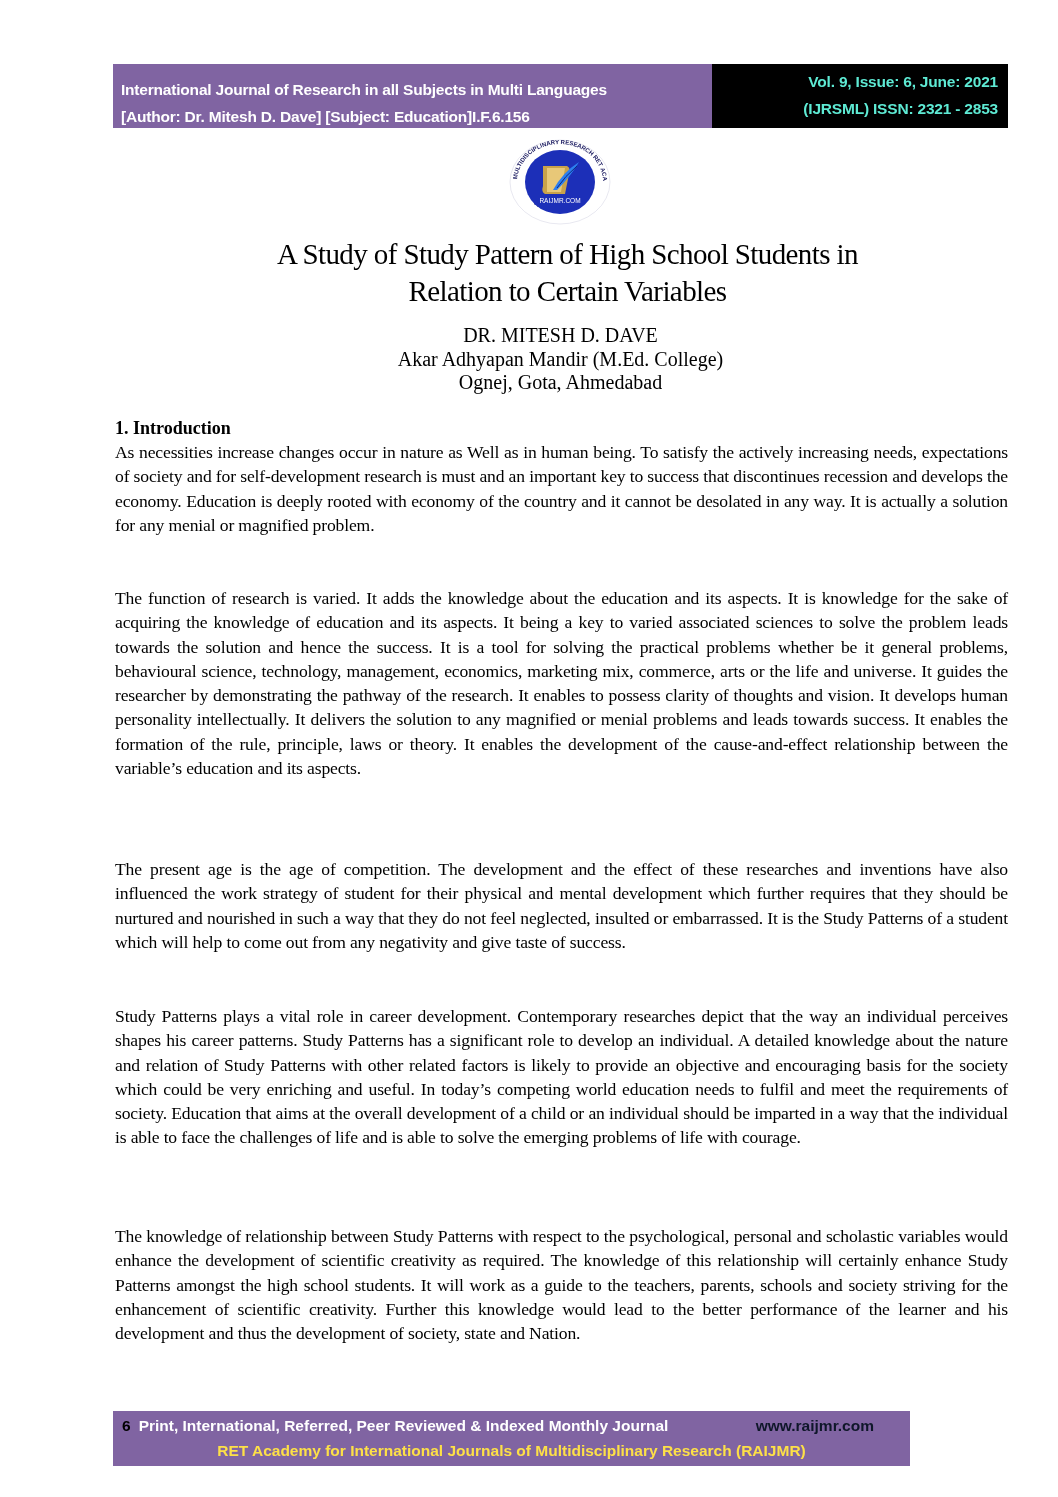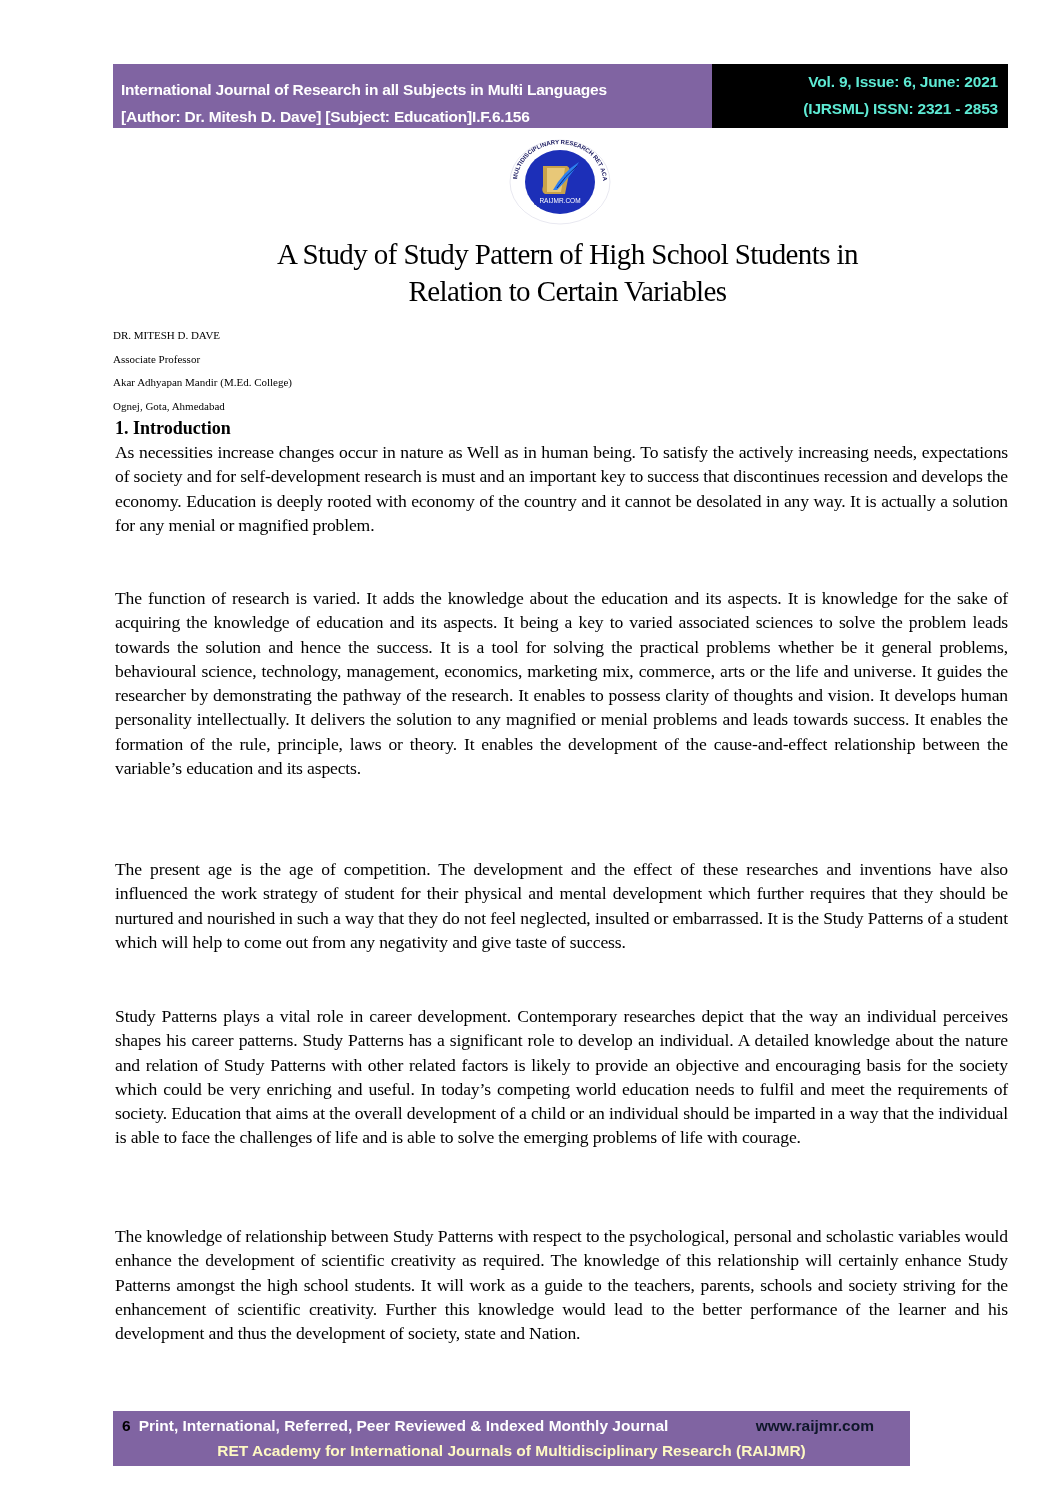--- a/index.html
+++ b/index.html
@@ -6,32 +6,32 @@
   body { width: 1058px; height: 1497px; position: relative; overflow: hidden; font-family: "Liberation Serif", serif; color: #000; }
 
   .hdr { position: absolute; left: 113px; top: 64px; width: 895px; height: 64px; display: flex; }
   .hdr-left { background: #8064a2; width: 599px; height: 64px; box-sizing: border-box; padding: 12px 8px; color: #fff; font-family: "Liberation Sans", sans-serif; font-weight: bold; font-size: 15.5px; line-height: 27px; letter-spacing: -0.2px; }
   .hdr-right { background: #000; flex: 1; height: 64px; box-sizing: border-box; padding: 4px 10px; color: #5eead4; font-family: "Liberation Sans", sans-serif; font-weight: bold; font-size: 15.5px; line-height: 27px; text-align: right; letter-spacing: -0.2px; }
 
   .logo { position: absolute; left: 505px; top: 138px; width: 110px; height: 88px; }
 
   .title { position: absolute; left: 120px; top: 236px; width: 895px; text-align: center; font-weight: normal; font-size: 29px; line-height: 37px; letter-spacing: -0.6px; }
 
-  .author { position: absolute; left: 113px; top: 324px; width: 895px; font-size: 11px; line-height: 23.5px; }
+  .author { position: absolute; left: 113px; top: 324px; width: 895px; text-align: center; font-size: 20px; line-height: 23.5px; }
 
   .section-head { position: absolute; left: 115px; top: 416px; font-weight: bold; font-size: 18px; line-height: 24px; }
 
   .para { position: absolute; left: 115px; width: 893px; font-size: 17.6px; line-height: 24.3px; text-align: justify; letter-spacing: -0.15px; margin: 0; }
 
   .ftr { position: absolute; left: 113px; top: 1411px; width: 797px; height: 55px; background: #8064a2; font-family: "Liberation Sans", sans-serif; font-weight: bold; font-size: 15.5px; }
   .ftr-row1 { position: absolute; left: 9px; top: 3px; right: 36px; line-height: 24px; display: flex; justify-content: space-between; }
   .ftr-row1 .pg { color: #000; margin-right: 8px; }
   .ftr-row1 .journal { color: #fff; }
   .ftr-row1 .url { color: #0f172a; }
-  .ftr-row2 { position: absolute; left: 0; right: 0; top: 28px; text-align: center; color: #fef9c3; line-height: 24px; }
+  .ftr-row2 { position: absolute; left: 0; right: 0; top: 28px; text-align: center; color: #fde047; line-height: 24px; }
 </style>
 </head>
 <body>
 
 <div class="hdr">
   <div class="hdr-left">
     <div>International Journal of Research in all Subjects in Multi Languages</div>
     <div>[Author: Dr. Mitesh D. Dave] [Subject: Education]I.F.6.156</div>
   </div>
   <div class="hdr-right">
@@ -60,21 +60,20 @@
   </svg>
 </div>
 
 <div class="title">
   <div>A Study of Study Pattern of High School Students in</div>
   <div>Relation to Certain Variables</div>
 </div>
 
 <div class="author">
   <div>DR. MITESH D. DAVE</div>
-  <div>Associate Professor</div>
   <div>Akar Adhyapan Mandir (M.Ed. College)</div>
   <div>Ognej, Gota, Ahmedabad</div>
 </div>
 
 <div class="section-head">1. Introduction</div>
 
 <p class="para" style="top:440px;">As necessities increase changes occur in nature as Well as in human being. To satisfy the actively increasing needs, expectations of society and for self-development research is must and an important key to success that discontinues recession and develops the economy. Education is deeply rooted with economy of the country and it cannot be desolated in any way. It is actually a solution for any menial or magnified problem.</p>
 <p class="para" style="top:586px;">The function of research is varied. It adds the knowledge about the education and its aspects. It is knowledge for the sake of acquiring the knowledge of education and its aspects. It being a key to varied associated sciences to solve the problem leads towards the solution and hence the success. It is a tool for solving the practical problems whether be it general problems, behavioural science, technology, management, economics, marketing mix, commerce, arts or the life and universe. It guides the researcher by demonstrating the pathway of the research. It enables to possess clarity of thoughts and vision. It develops human personality intellectually. It delivers the solution to any magnified or menial problems and leads towards success. It enables the formation of the rule, principle, laws or theory. It enables the development of the cause-and-effect relationship between the variable’s education and its aspects.</p>
 <p class="para" style="top:857px;">The present age is the age of competition. The development and the effect of these researches and inventions have also influenced the work strategy of student for their physical and mental development which further requires that they should be nurtured and nourished in such a way that they do not feel neglected, insulted or embarrassed. It is the Study Patterns of a student which will help to come out from any negativity and give taste of success.</p>
 <p class="para" style="top:1004px;">Study Patterns plays a vital role in career development. Contemporary researches depict that the way an individual perceives shapes his career patterns.  Study Patterns has a significant role to develop an individual. A detailed knowledge about the nature and relation of Study Patterns with other related factors is likely to provide an objective and encouraging basis for the society which could be very enriching and useful. In today’s competing world education needs to fulfil and meet the requirements of society. Education that aims at the overall development of a child or an individual should be imparted in a way that the individual is able to face the challenges of life and is able to solve the emerging problems of life with courage.</p>

